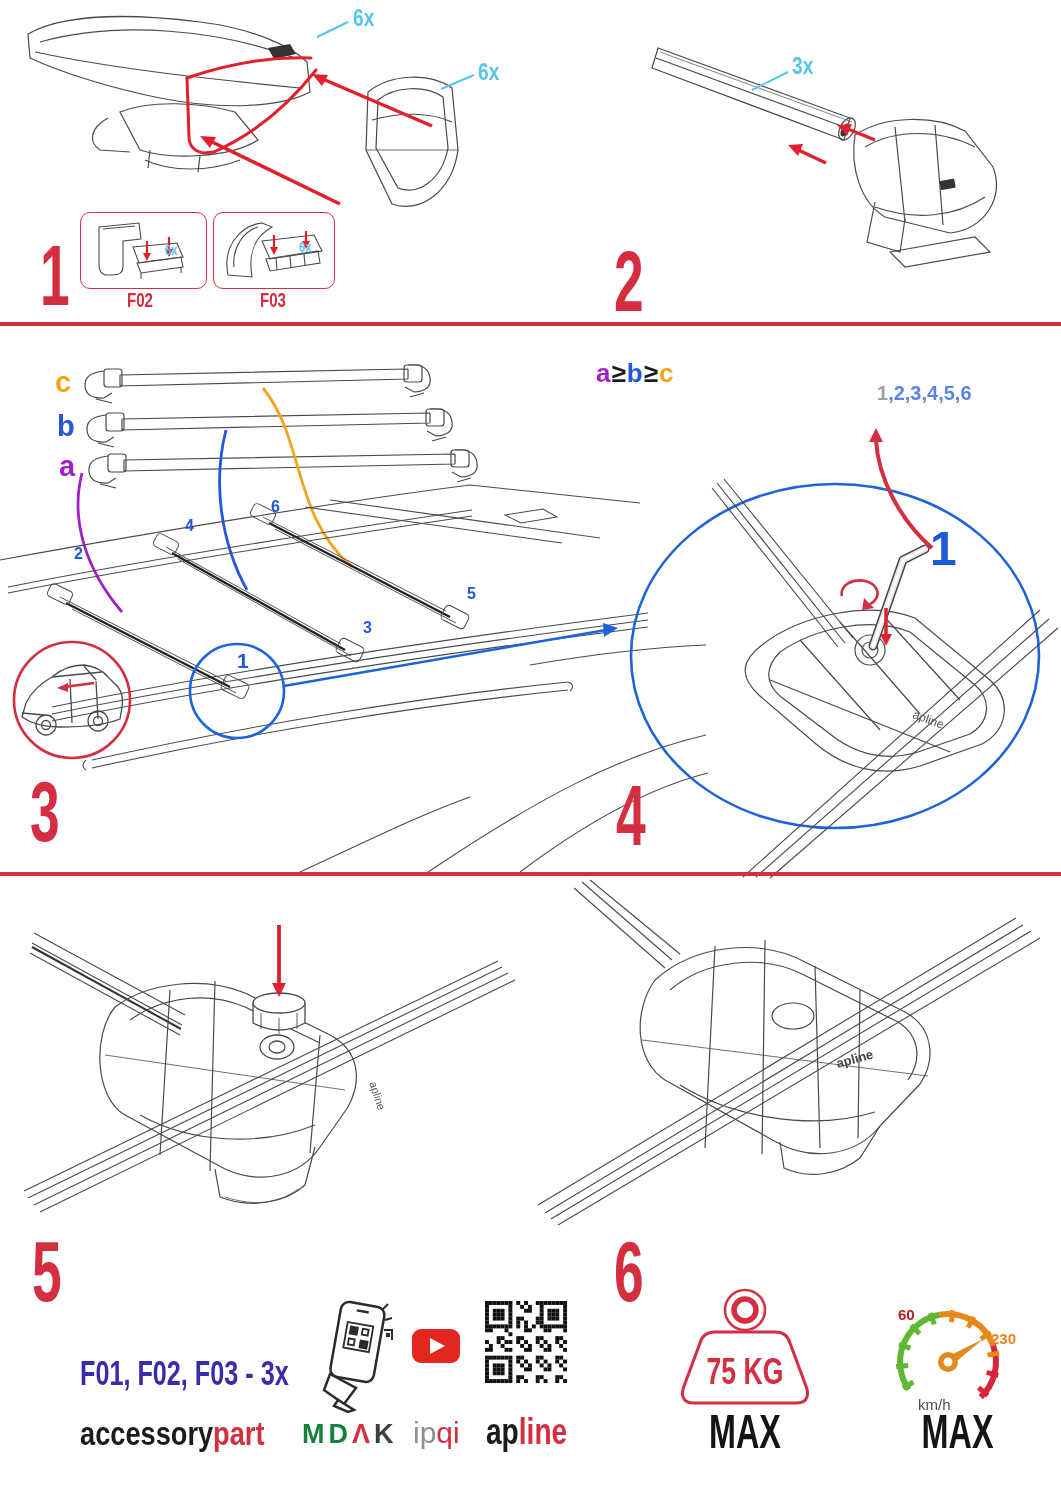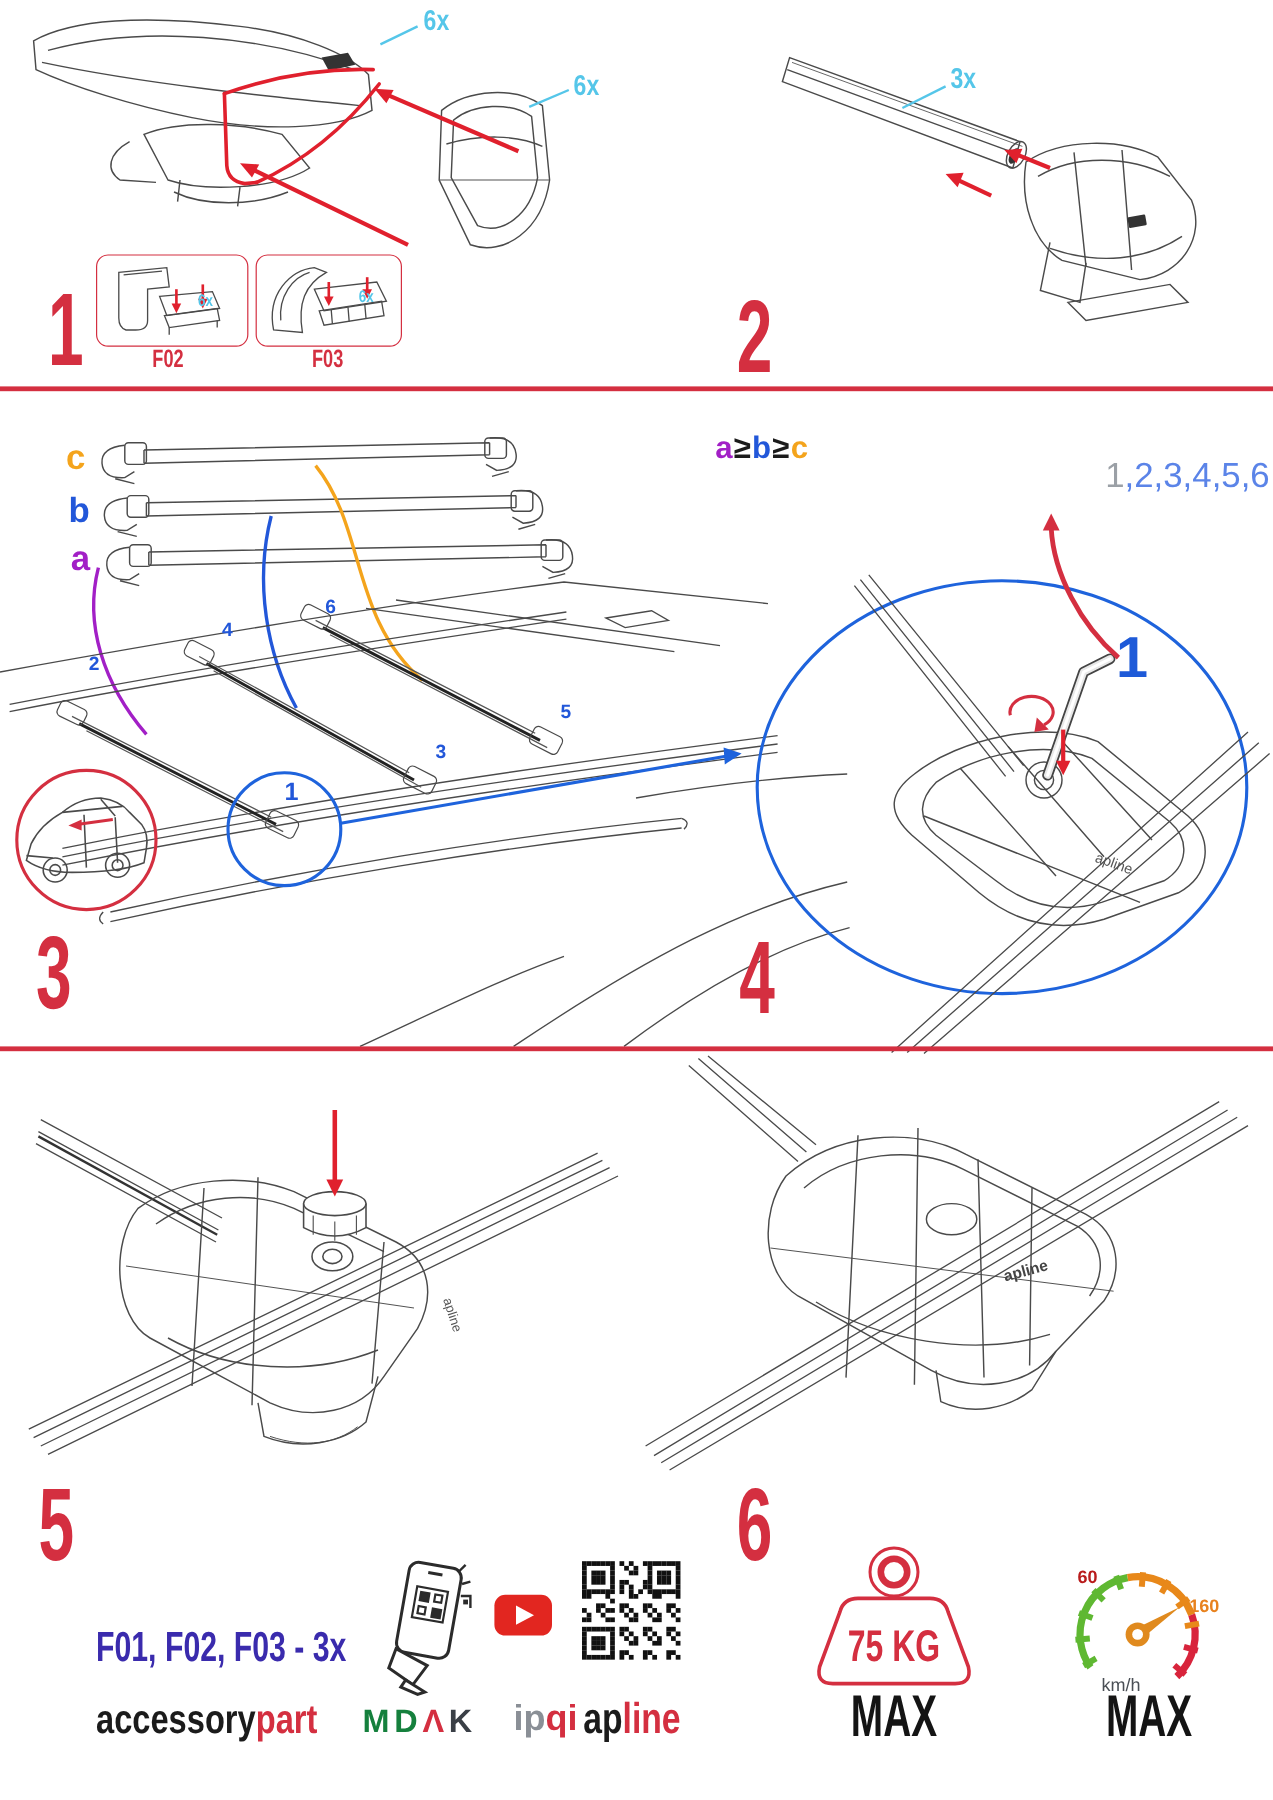--- a/index.html
+++ b/index.html
@@ -11,21 +11,21 @@
            transform:scaleX(0.62);transform-origin:left top;letter-spacing:-2px;}
   .cy{color:#55C6E9;font-weight:700;font-size:24px;line-height:1;
       transform:scaleX(0.8);transform-origin:left top;}
   .cys{color:#55C6E9;font-weight:700;font-size:14px;line-height:1;
       transform:scaleX(0.8);transform-origin:left top;}
   .flabel{color:#D42F40;font-weight:700;font-size:21px;line-height:1;text-align:center;
       transform:scaleX(0.72);transform-origin:center top;}
   .barlabel{font-weight:700;font-size:29px;line-height:1;}
   .pos{color:#2257D9;font-weight:700;font-size:16px;line-height:1;}
   .rule{font-weight:700;font-size:26px;line-height:1;letter-spacing:1px;}
-  .seq{font-weight:400;font-size:29px;line-height:1;margin-left:44px;}
+  .seq{font-weight:700;font-size:20px;line-height:1;}
   .divider{position:absolute;left:0;width:1061px;height:3.5px;background:#D42F40;}
   .condc{transform:scaleX(0.66);transform-origin:center top;text-align:center;}
   .maxtxt{font-weight:700;font-size:49px;line-height:0.8;color:#141414;}
   .footbrand{line-height:1;white-space:nowrap;}
 </style>
 </head>
 <body>
 
 <div class="page">
 
@@ -556,21 +556,21 @@
         <rect x="78.10" y="78.10" width="3.95" height="3.95"></rect>
       </g>
   </svg>
 
   <div class="abs footbrand" style="left:80px;top:1416px;font-size:34px;font-weight:700;transform:scaleX(0.8);transform-origin:left top">
     <span style="color:#1b1b1b">accessory</span><span style="color:#D42F40">part</span>
   </div>
   <div class="abs footbrand" style="left:302px;top:1421px;font-size:27px;font-weight:700;letter-spacing:4px">
     <span style="color:#15803d">MD</span><span style="color:#D42F40">Λ</span><span style="color:#3A3F46">K</span>
   </div>
-  <div class="abs footbrand" style="left:428px;top:1418px;font-size:30px;font-weight:700">
+  <div class="abs footbrand" style="left:413px;top:1418px;font-size:30px;font-weight:400">
     <span style="color:#8A8F96">ip</span><span style="color:#D42F40">qi</span>
   </div>
   <div class="abs footbrand" style="left:486px;top:1414px;font-size:36px;font-weight:700;transform:scaleX(0.78);transform-origin:left top">
     <span style="color:#1b1b1b">ap</span><span style="color:#D42F40">line</span>
   </div>
 
   <svg style="left:670px;top:1286px" width="150" height="126" viewBox="0 0 150 126">
     <circle cx="75" cy="24" r="20" stroke="#D42F40" stroke-width="2.5" fill="none"></circle>
     <circle cx="75" cy="24" r="11" stroke="#D42F40" stroke-width="5.5" fill="none"></circle>
     <path d="M45,46 L105,46 Q117,46 120,57 L137,103 Q140,117 126,117 L24,117 Q10,117 13,103 L30,57 Q33,46 45,46 Z" stroke="#D42F40" stroke-width="3" fill="#fff"></path>
@@ -597,17 +597,17 @@
       <line x1="101.6" y1="76.4" x2="113.2" y2="79.5" stroke="#D8243C"></line>
       <line x1="93.6" y1="91.7" x2="102.8" y2="99.4" stroke="#D8243C"></line>
     </g>
     <g>
       <polygon points="98.2,43.1 60.3,61.8 65.7,70.2" fill="#E08A1E"></polygon>
       <circle cx="63" cy="66" r="10" fill="#E08A1E"></circle>
       <circle cx="63" cy="66" r="4.5" fill="#ffffff"></circle>
     </g>
   </svg>
   <span class="abs" style="left:898px;top:1306px;font-size:15px;font-weight:700;color:#b91c1c">60</span>
-  <span class="abs" style="left:991px;top:1330px;font-size:15px;font-weight:700;color:#E8821E">160</span>
+  <span class="abs" style="left:991px;top:1330px;font-size:15px;font-weight:700;color:#E8821E">230</span>
   <div class="abs" style="left:918px;top:1396px;width:60px;text-align:left;font-size:15px;color:#4a4f55">km/h</div>
   <div class="abs condc maxtxt" style="left:908px;top:1412px;width:80px">MAX</div>
 
 </div>
 
 </body></html>

